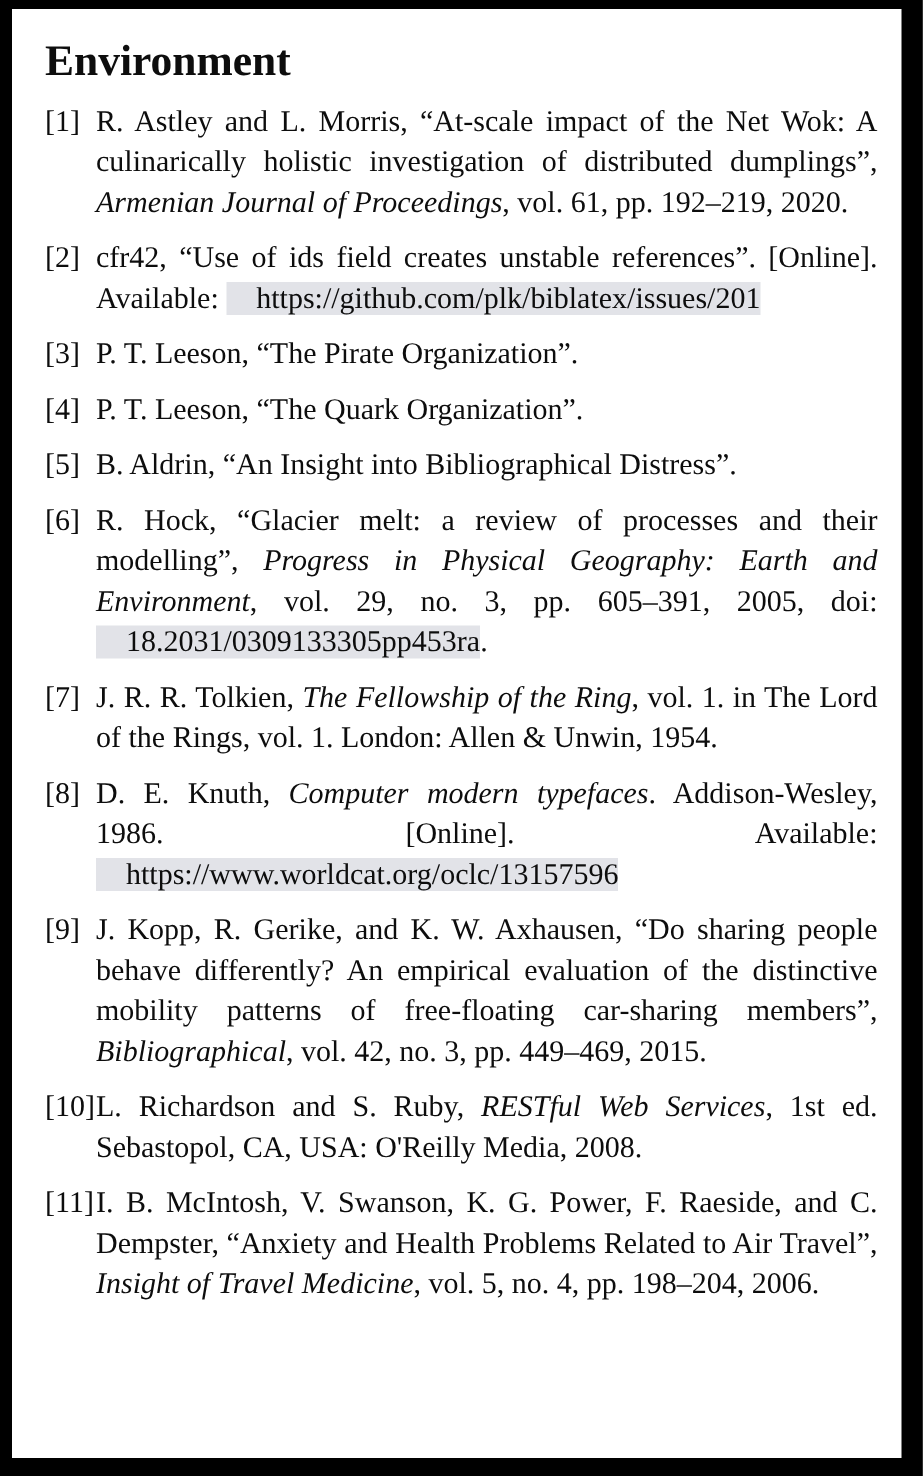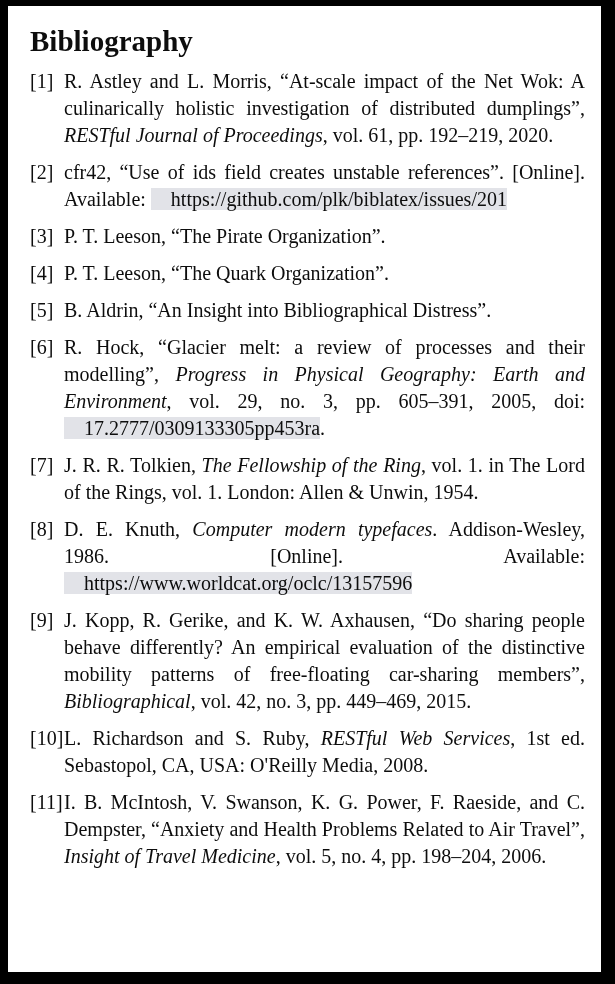--- a/index.html
+++ b/index.html
@@ -57,45 +57,45 @@
     overflow-wrap: anywhere;
     cursor: pointer;
     padding-left: 20px;
   }
 </style>
 </head>
 <body>
 
 <div class="frame">
   <div class="page">
-    <h1 class="doc-title">Bibliography</h1>
+    <h1 class="doc-title">Environment</h1>
     <div id="ref-list">
         <div class="ref">
           <span class="ref-label">[1]</span>
-          <span class="ref-body"><span>R. Astley and L. Morris, “At-scale impact of the Net Wok: A culinarically holistic investigation of distributed dumplings”, </span><span class="it">RESTful Journal of Proceedings</span><span>, vol. 61, pp. 192–219, 2020.</span></span>
+          <span class="ref-body"><span>R. Astley and L. Morris, “At-scale impact of the Net Wok: A culinarically holistic investigation of distributed dumplings”, </span><span class="it">Armenian Journal of Proceedings</span><span>, vol. 61, pp. 192–219, 2020.</span></span>
         </div>
         <div class="ref">
           <span class="ref-label">[2]</span>
           <span class="ref-body"><span>cfr42, “Use of ids field creates unstable references”. [Online]. Available: </span><a class="lnk" href="#">https://github.com/plk/biblatex/issues/201</a></span>
         </div>
         <div class="ref">
           <span class="ref-label">[3]</span>
           <span class="ref-body"><span>P. T. Leeson, “The Pirate Organization”.</span></span>
         </div>
         <div class="ref">
           <span class="ref-label">[4]</span>
           <span class="ref-body"><span>P. T. Leeson, “The Quark Organization”.</span></span>
         </div>
         <div class="ref">
           <span class="ref-label">[5]</span>
           <span class="ref-body"><span>B. Aldrin, “An Insight into Bibliographical Distress”.</span></span>
         </div>
         <div class="ref">
           <span class="ref-label">[6]</span>
-          <span class="ref-body"><span>R. Hock, “Glacier melt: a review of processes and their modelling”, </span><span class="it">Progress in Physical Geography: Earth and Environment</span><span>, vol. 29, no. 3, pp. 605–391, 2005, doi: </span><a class="lnk" href="#">17.2777/0309133305pp453ra</a><span>.</span></span>
+          <span class="ref-body"><span>R. Hock, “Glacier melt: a review of processes and their modelling”, </span><span class="it">Progress in Physical Geography: Earth and Environment</span><span>, vol. 29, no. 3, pp. 605–391, 2005, doi: </span><a class="lnk" href="#">18.2031/0309133305pp453ra</a><span>.</span></span>
         </div>
         <div class="ref">
           <span class="ref-label">[7]</span>
           <span class="ref-body"><span>J. R. R. Tolkien, </span><span class="it">The Fellowship of the Ring</span><span>, vol. 1. in The Lord of the Rings, vol. 1. London: Allen &amp; Unwin, 1954.</span></span>
         </div>
         <div class="ref">
           <span class="ref-label">[8]</span>
           <span class="ref-body"><span>D. E. Knuth, </span><span class="it">Computer modern typefaces</span><span>. Addison-Wesley, 1986. [Online].  Available: </span><a class="lnk" href="#">https://www.worldcat.org/oclc/13157596</a></span>
         </div>
         <div class="ref">

